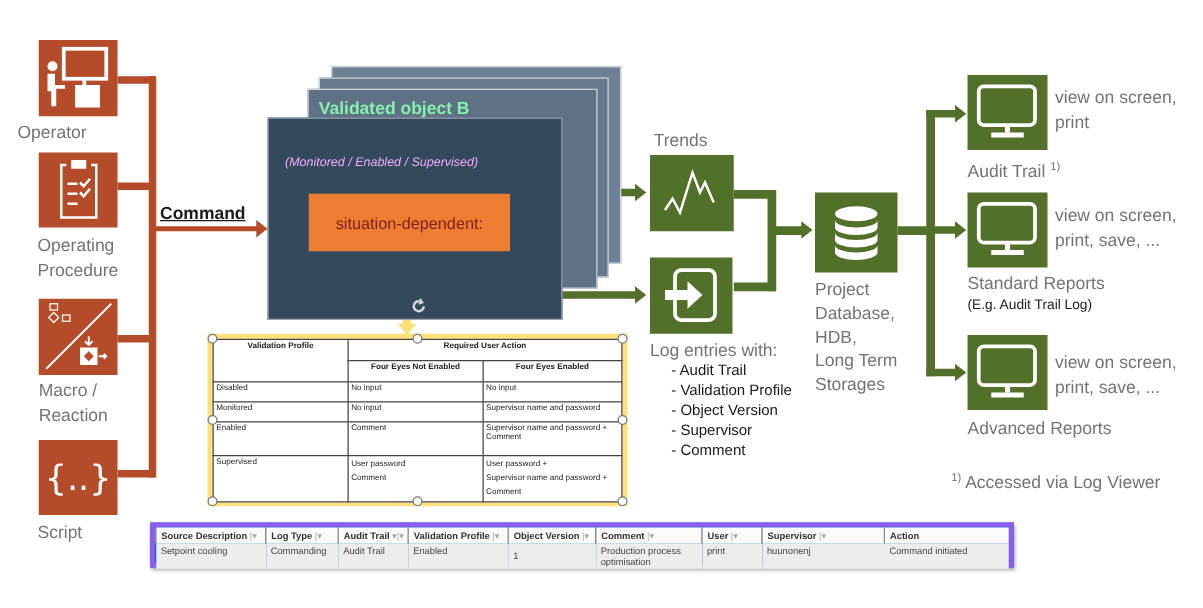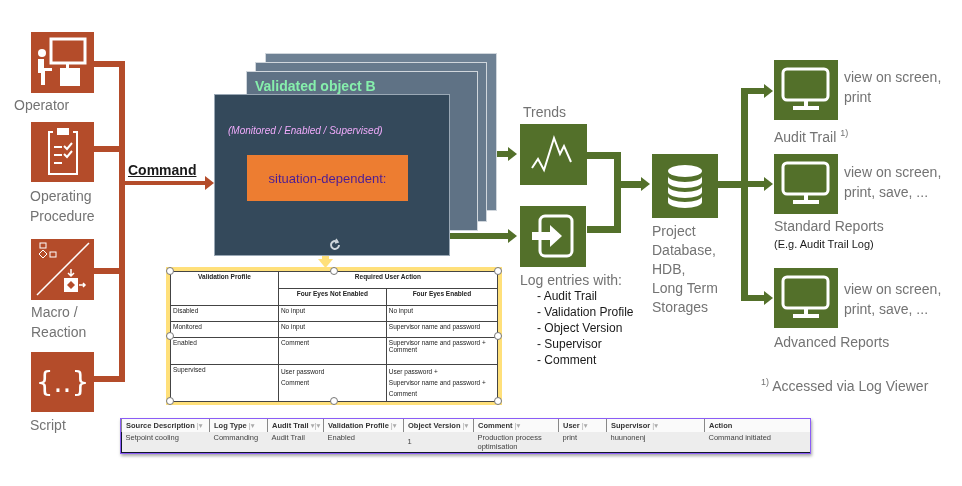--- a/index.html
+++ b/index.html
@@ -13,31 +13,31 @@
   svg { display: block; }
 
   
   .vobj { position: absolute; border: 1px solid #d0d6dc; }
   .vobj.back3 { left: 265px; top: 53px; width: 232px; height: 158px; background: #6e8194; }
   .vobj.back2 { left: 255px; top: 62px; width: 232px; height: 160px; background: #677a8d; }
   .vobj.back1 { left: 246px; top: 71px; width: 232px; height: 160px; background: #5f7285; }
   .vobj.front { left: 214px; top: 94px; width: 236px; height: 162px; background: #34495b; border-color: #9aa8b5; }
   .vobj-title { font-weight: bold; color: #86efac; font-size: 14px; }
   .vobj-sub { color: #f0abfc; font-size: 10px; font-style: italic; }
-  .situation { left: 247px; top: 155px; width: 161px; height: 46px; background: #ed7d31; color: #4c1d95; font-size: 13px; display: flex; align-items: center; justify-content: center; }
+  .situation { left: 247px; top: 155px; width: 161px; height: 46px; background: #ed7d31; color: #7f1d1d; font-size: 13px; display: flex; align-items: center; justify-content: center; }
 
   
   .vt-wrap { left: 166px; top: 267px; width: 336px; height: 138px; background: #ffe07a; }
   .vt { position: absolute; left: 4px; top: 4px; width: 328px; height: 130px; background: #fff; border-collapse: collapse; font-size: 6.5px; color: #222; }
   .vt td, .vt th { border: 1px solid #444; padding: 1px 2px; vertical-align: top; text-align: left; font-weight: normal; }
   .vt th { text-align: center; font-weight: bold; }
   .handle { position: absolute; width: 8px; height: 8px; border: 1px solid #777; border-radius: 50%; background: #fff; }
 
   
-  .log { left: 120px; top: 418px; width: 691px; height: 36px; background: #0f172a; border: 1px solid #8b5cf6; box-shadow: 1px 2px 3px rgba(0,0,0,0.35); font-size: 7.5px; }
+  .log { left: 120px; top: 418px; width: 691px; height: 36px; background: #0369a1; border: 4px solid #8b5cf6; box-shadow: 1px 2px 3px rgba(0,0,0,0.35); font-size: 7.5px; }
   .log table { width: 100%; border-collapse: collapse; table-layout: fixed; }
   .log th { text-align: left; font-weight: bold; color: #333; padding: 2px 4px; border-left: 1px solid #888; height: 12px; white-space: nowrap; background: #fafafa; }
   .log td { color: #444; padding: 1px 4px; vertical-align: top; background: #ededed; line-height: 9px; }
   .filt { color: #aaa; font-weight: normal; margin-left: 2px; }
 </style>
 </head>
 <body>
 
 <svg class="abs" style="left:0;top:0;" width="962" height="486">
 

